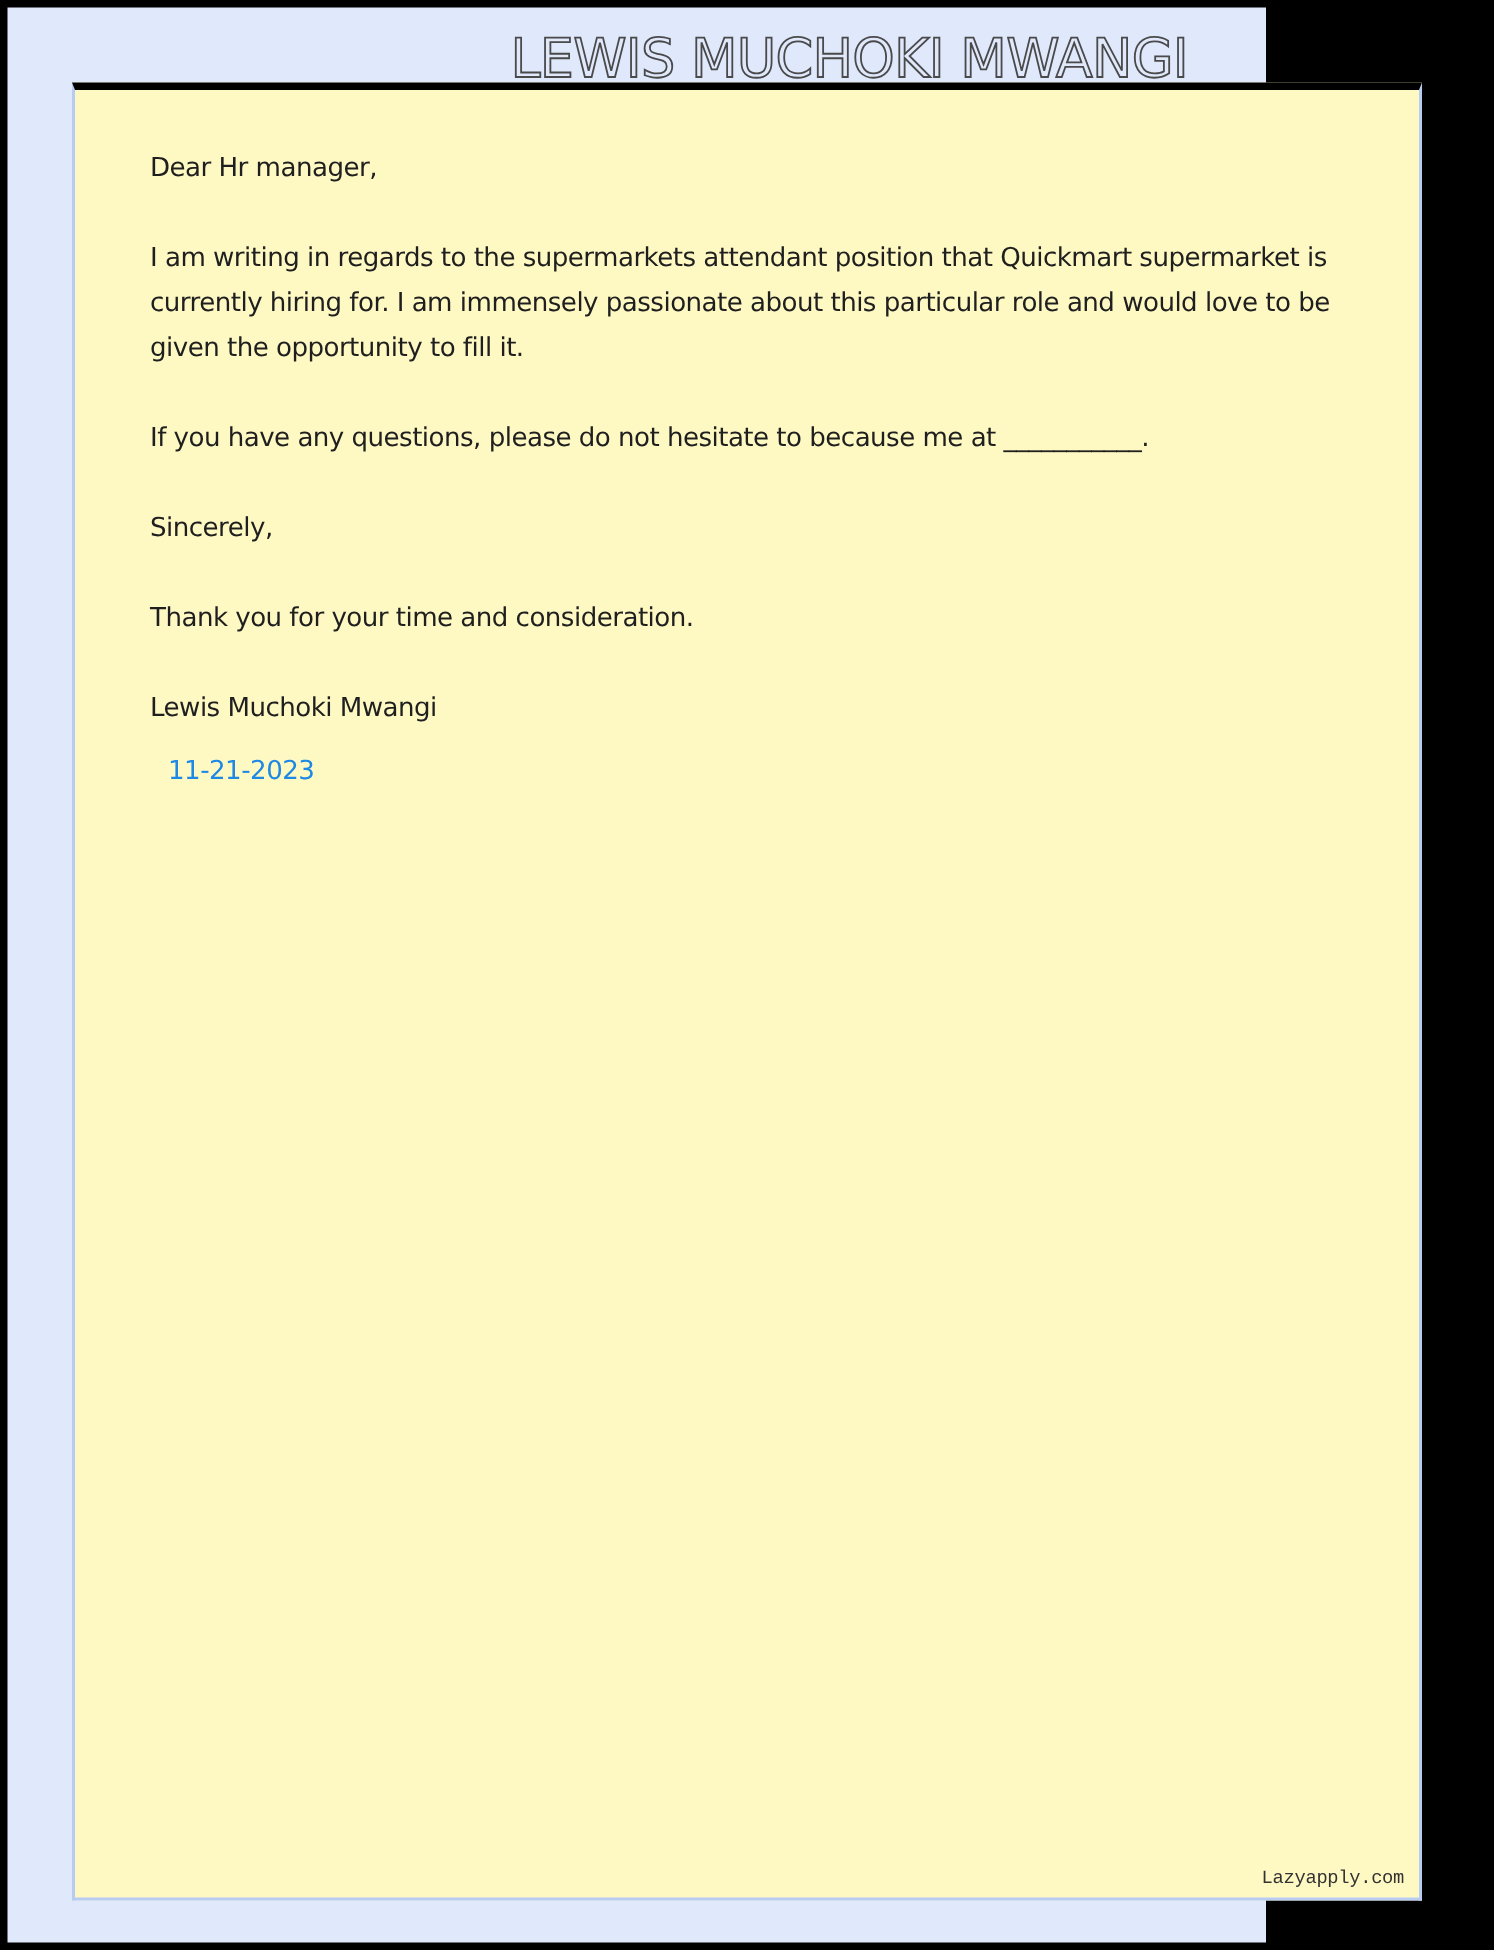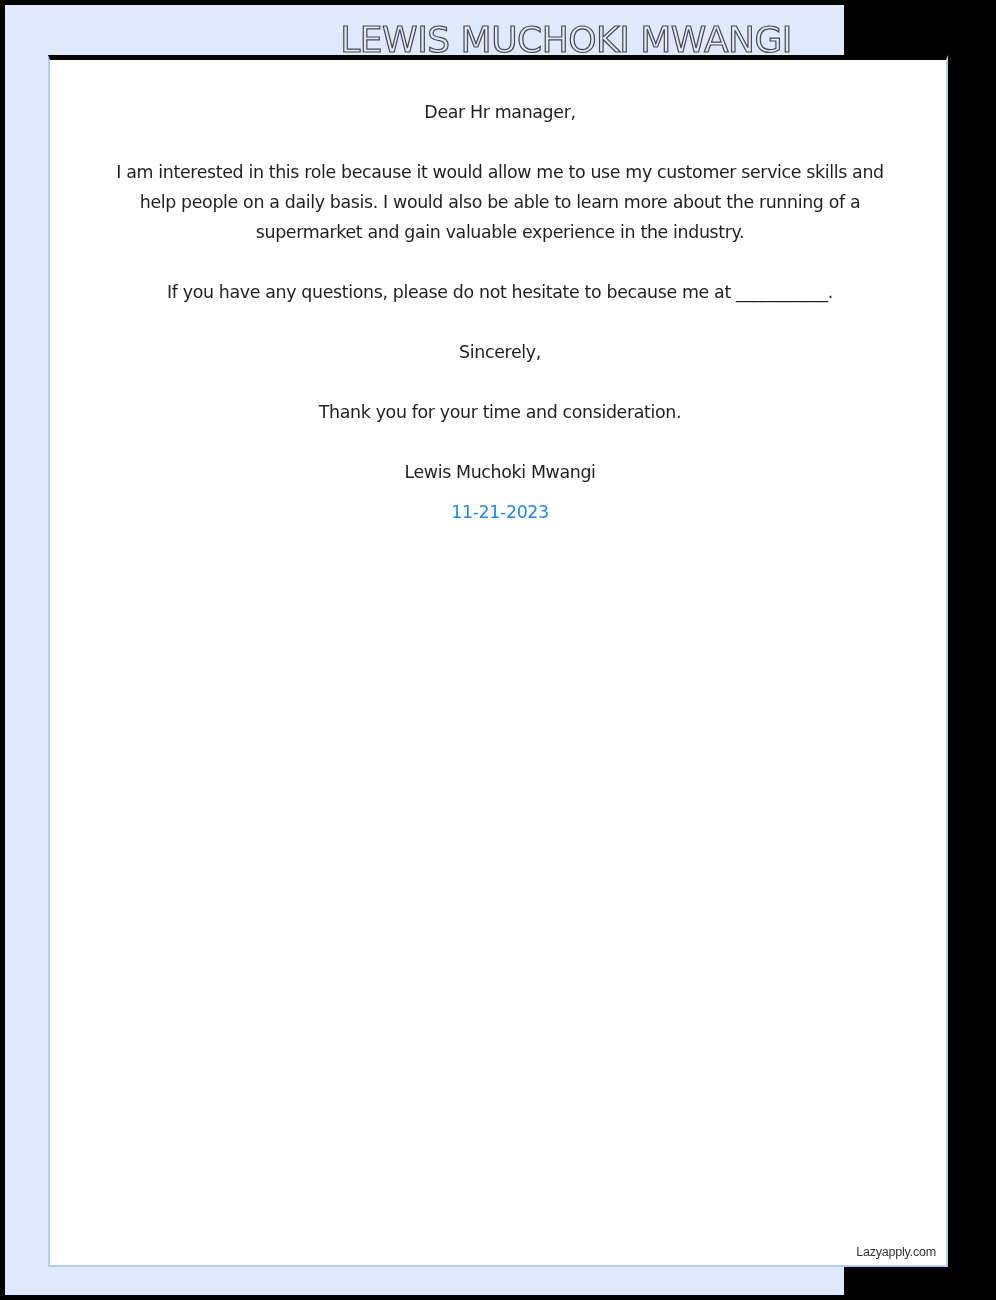--- a/index.html
+++ b/index.html
@@ -28,62 +28,61 @@
       -webkit-text-stroke: 1.2px #4a4a4a;
       line-height: 44px;
       white-space: nowrap;
     }
     .page {
       position: absolute;
       left: 43px;
       top: 50px;
       width: 896px;
       height: 1205px;
-      background: #ffffff;
+      background: #fef9c3;
       border-left: 2px solid #b7cbf3;
       border-right: 2px solid #b7cbf3;
       border-bottom: 2px solid #b7cbf3;
       border-top: 5px solid #000000;
-      text-align: center;
     }
     .letter {
       position: absolute;
       left: 50px;
       top: 37px;
       width: 800px;
       font-family: "DejaVu Sans", sans-serif;
       font-size: 17.4px;
       line-height: 30px;
       color: #1f1f1f;
       letter-spacing: -0.35px;
     }
     .letter p { margin: 0 0 30px 0; }
     .letter p.sig-name { margin-bottom: 10px; }
-    .letter p.date { color: #1e88e5; margin: 0; }
+    .letter p.date { color: #1e88e5; margin: 12px; }
     .footer {
       position: absolute;
       right: 10px;
       bottom: 6px;
-      font-family: Liberation Sans, sans-serif;
+      font-family: Liberation Mono, monospace;
       font-size: 12.5px;
       color: #333333;
       letter-spacing: -0.2px;
       margin-left: 16px;
     }
   </style>
 </head>
 <body>
 
 <div class="canvas">
   <div class="name-header">LEWIS MUCHOKI MWANGI</div>
 
   <div class="page">
     <div class="letter">
       <p>Dear Hr manager,</p>
-      <p>I am interested in this role because it would allow me to use my customer service skills and help people on a daily basis. I would also be able to learn more about the running of a supermarket and gain valuable experience in the industry.</p>
+      <p>I am writing in regards to the supermarkets attendant position that Quickmart supermarket is currently hiring for. I am immensely passionate about this particular role and would love to be given the opportunity to fill it.</p>
       <p>If you have any questions, please do not hesitate to because me at ___________.</p>
       <p>Sincerely,</p>
       <p>Thank you for your time and consideration.</p>
       <p class="sig-name">Lewis Muchoki Mwangi</p>
       <p class="date">11-21-2023</p>
     </div>
     <div class="footer">Lazyapply.com</div>
   </div>
 </div>
 

